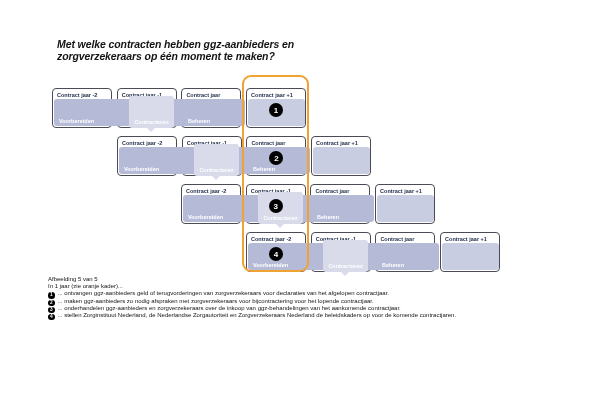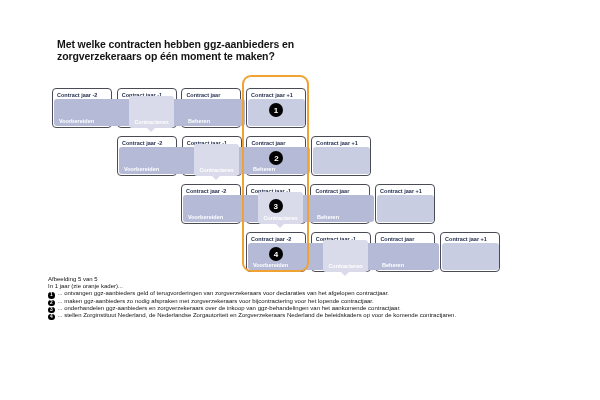--- a/index.html
+++ b/index.html
@@ -1,19 +1,19 @@
 <!DOCTYPE html>
 <html><head>
 <meta charset="utf-8">
 <style>
   html,body{margin:0;padding:0;background:#fff;}
   .canvas{position:relative;width:600px;height:400px;background:#ffffff;overflow:hidden;
           font-family:"Liberation Sans",sans-serif;}
   .title{position:absolute;left:57px;top:38px;width:268px;margin:0;
-         font-size:10.5px;line-height:1.18;font-weight:bold;color:#141414;letter-spacing:-0.1px;}
+         font-size:10.5px;line-height:1.18;font-weight:bold;color:#141414;letter-spacing:-0.1px;font-style:italic;}
   
   .row{position:absolute;width:254px;height:40px;}
   .box{position:absolute;top:0;width:60px;height:40px;background:transparent;
        border:1px solid #4b4b55;border-radius:4px;box-sizing:border-box;}
   .box-header{position:absolute;left:4px;top:3px;font-size:5.5px;font-weight:bold;
               color:#1e2a4a;white-space:nowrap;}
   .band{position:absolute;left:2px;top:11px;width:191px;height:27px;border-radius:3px;z-index:2;}
   .fill-light{position:absolute;top:11px;left:196px;width:57px;height:27px;border-radius:3px;z-index:2;}
   .subbox{position:absolute;left:77px;top:8px;width:45px;height:32px;border-radius:3px;z-index:3;}
   .subbox-tip{position:absolute;left:95px;top:40px;width:0;height:0;z-index:3;

